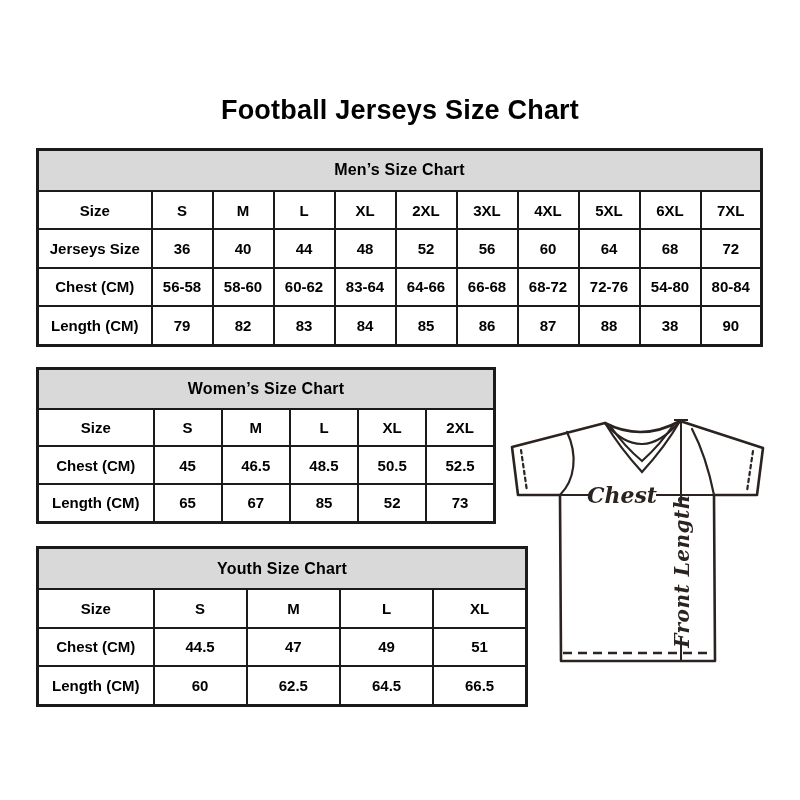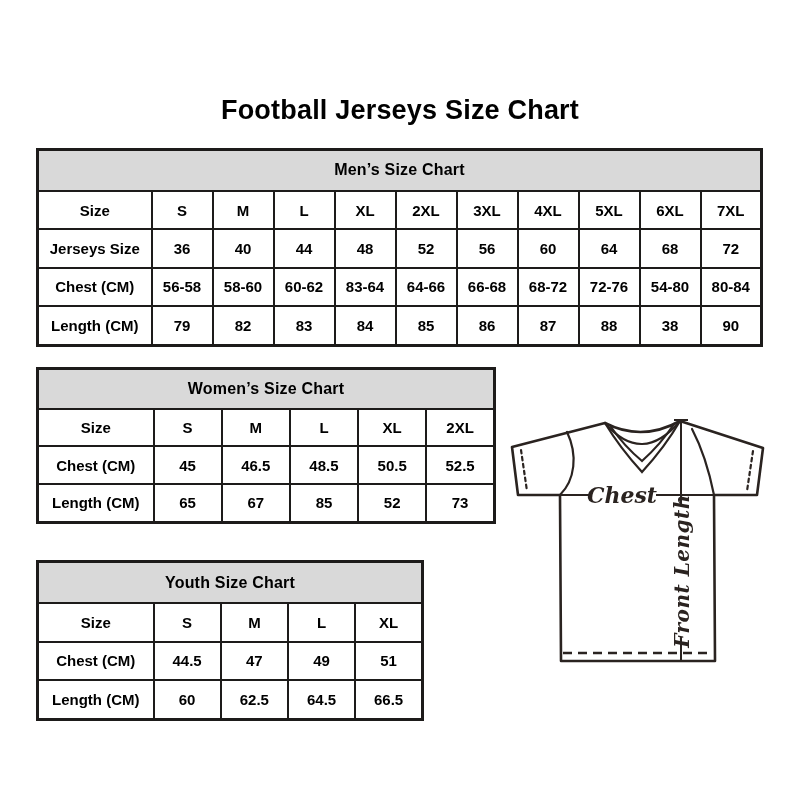--- a/index.html
+++ b/index.html
@@ -8,21 +8,21 @@
     font-family:"Liberation Sans",sans-serif;overflow:hidden;
   }
   .page-title{
     position:absolute;left:10px;top:95px;width:780px;margin:0;
     text-align:center;font-size:27px;font-weight:bold;color:var(--text);
     letter-spacing:0.2px;
   }
   .table-wrap{position:absolute;}
   .men{left:36px;top:148px;width:727px;height:199px;}
   .women{left:36px;top:367px;width:460px;height:157px;}
-  .youth{left:36px;top:560px;width:388px;height:161px;}
+  .youth{left:36px;top:546px;width:492px;height:161px;}
   .table-wrap table{
     width:100%;height:100%;border-collapse:collapse;table-layout:fixed;
     border:3px solid var(--border);
   }
   .table-wrap th,.table-wrap td{
     border:2px solid var(--border);text-align:center;vertical-align:middle;
     font-weight:bold;font-size:15px;color:var(--text);padding:0;overflow:hidden;
     font-family:"Liberation Sans",sans-serif;
   }
   .table-wrap th.tbl-title{

